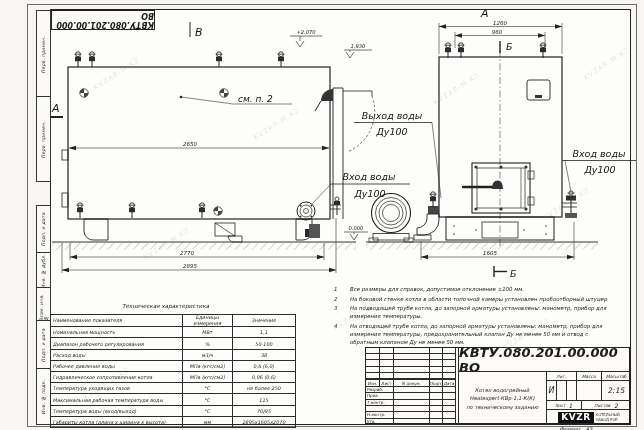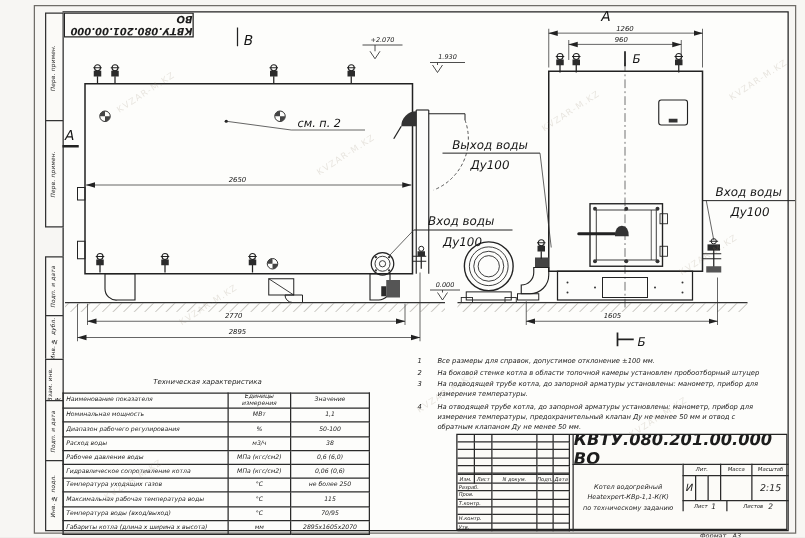--- a/index.html
+++ b/index.html
@@ -468,20 +468,27 @@
     <div class="cell" style="left:210px;top:32px;width:25px;height:20px"></div>
     <div class="cell scale-val" style="left:235px;top:32px;width:30px;height:20px">2:15</div>
     <div class="cell" style="left:180px;top:52px;width:35px;height:9px;gap:3px">
       <span class="sheetlbl">Лист</span>
       <span class="sheetval">1</span>
     </div>
     <div class="cell" style="left:215px;top:52px;width:50px;height:9px;gap:4px">
       <span class="sheetlbl">Листов</span>
       <span class="sheetval">2</span>
     </div>
+    <div class="cell" style="left:180px;top:61px;width:85px;height:16px">
+      <span class="logo-box">KVZR</span>
+      <span class="logo-cap">
+        <span>КОТЕЛЬНЫЙ</span><br>
+        <span>ЗАВОД РЭП</span>
+      </span>
+    </div>
   </div>
 
   <div class="abs format">
     <span>Формат</span>&nbsp;&nbsp;
     <span>А3</span>
   </div>
 
   <div class="abs wm" style="left:90px;top:70px">KVZAR-M.KZ</div>
   <div class="abs wm" style="left:250px;top:120px">KVZAR-M.KZ</div>
   <div class="abs wm" style="left:430px;top:85px">KVZAR-M.KZ</div>

